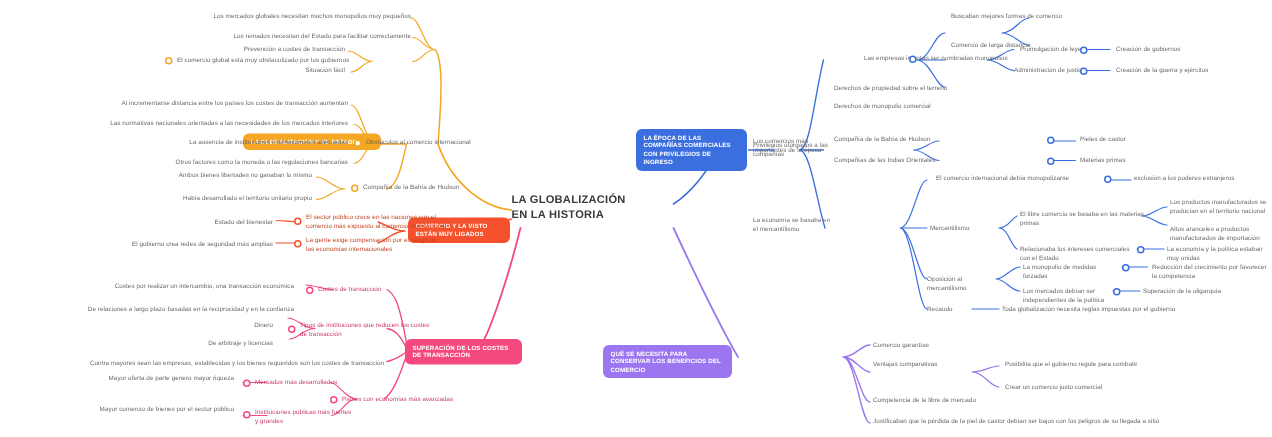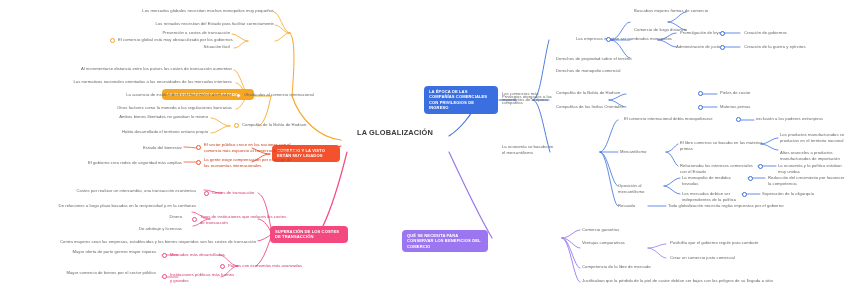--- a/index.html
+++ b/index.html
@@ -5,21 +5,21 @@
   html,body{margin:0;padding:0;background:#ffffff;}
   body{width:848px;height:291px;position:relative;overflow:hidden;
        font-family:"Liberation Sans","DejaVu Sans",sans-serif;
        -webkit-font-smoothing:antialiased;}
   #canvas{position:absolute;inset:0;width:848px;height:291px;}
   svg.links{position:absolute;left:0;top:0;width:848px;height:291px;pointer-events:none;}
 
   
   .center{
     position:absolute;left:341px;top:128px;width:108px;
-    text-align:center;font-size:7.4px;font-weight:bold;color:#3a3a3a;
+    text-align:left;font-size:7.4px;font-weight:bold;color:#3a3a3a;
     line-height:1.32;letter-spacing:.18px;
   }
 
   
   .capsule{
     position:absolute;border-radius:4px;color:#ffffff;
     font-size:4.1px;font-weight:bold;line-height:1.34;
     letter-spacing:.1px;padding:3px 5px;box-sizing:border-box;
   }
   .cap-orange{background:#f5a623;}
@@ -101,20 +101,21 @@
       <path d="M648,206 C656,206 660,206 666,206" stroke="#3b6fe0" stroke-width=".8"></path>
 
       <path d="M449,152 C462,180 478,214 492,238" stroke="#9b76f0" stroke-width="1.2"></path>
       <path d="M562,238 C570,238 574,230 580,230 M562,238 C570,238 574,248 580,248 M562,238 C570,238 574,268 580,268 M562,238 C570,238 574,282 580,282" stroke="#9b76f0" stroke-width=".9"></path>
       <path d="M648,248 C656,248 660,244 666,244 M648,248 C656,248 660,258 666,258" stroke="#9b76f0" stroke-width=".8"></path>
     </g>
   </svg>
 
   <div class="center">
     <div>LA GLOBALIZACIÓN</div>
+    <div>EN LA HISTORIA</div>
   </div>
 
   <div class="capsule cap-orange" style="left:162px;top:89px;width:92px;">LA GLOBALIZACIÓN Y EL ESTADO</div>
 
   <div class="capsule cap-red" style="left:272px;top:145px;width:68px;">COMERCIO Y LA VISTO ESTÁN MUY LIGADOS</div>
 
   <div class="capsule cap-pink" style="left:270px;top:226px;width:78px;">SUPERACIÓN DE LOS COSTES DE TRANSACCIÓN</div>
 
   <div class="capsule cap-blue" style="left:424px;top:86px;width:74px;">LA ÉPOCA DE LAS COMPAÑÍAS COMERCIALES CON PRIVILEGIOS DE INGRESO</div>
 

